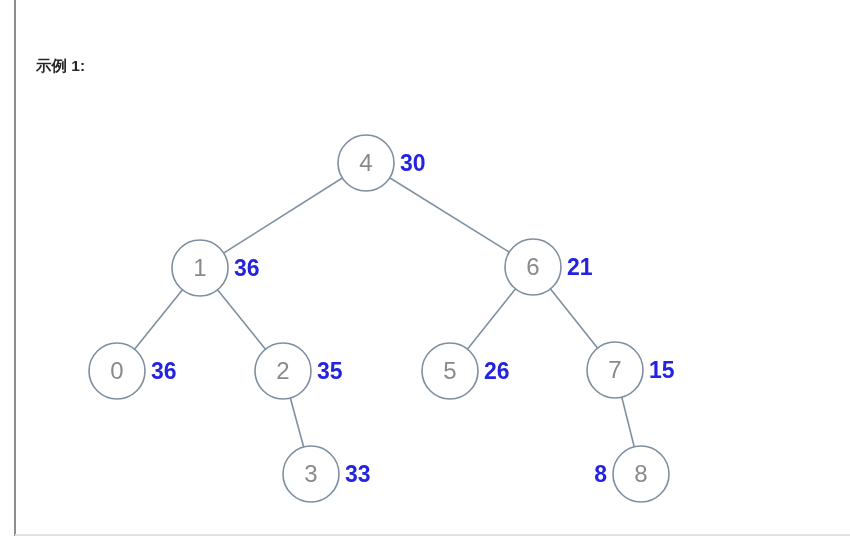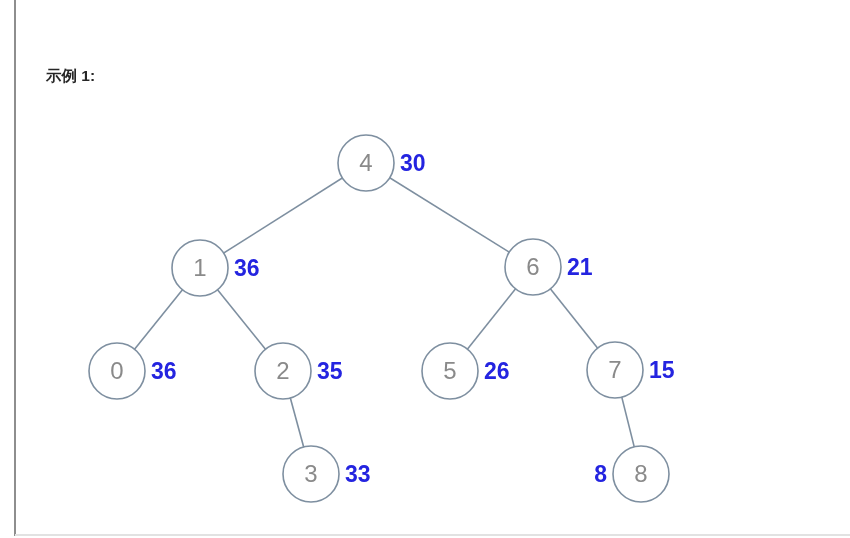--- a/index.html
+++ b/index.html
@@ -26,21 +26,21 @@
     position: absolute;
     left: 15px;
     top: 534px;
     right: 0;
     height: 2px;
   }
   .heading {
     position: absolute;
     left: 36px;
     top: 54px;
-    margin: 10px;
+    margin: 0;
     font-size: 15.5px;
     font-weight: 700;
     line-height: 24px;
     font-family: "Liberation Sans", sans-serif;
   }
   .tree-svg {
     position: absolute;
     left: 0;
     top: 0;
   }

